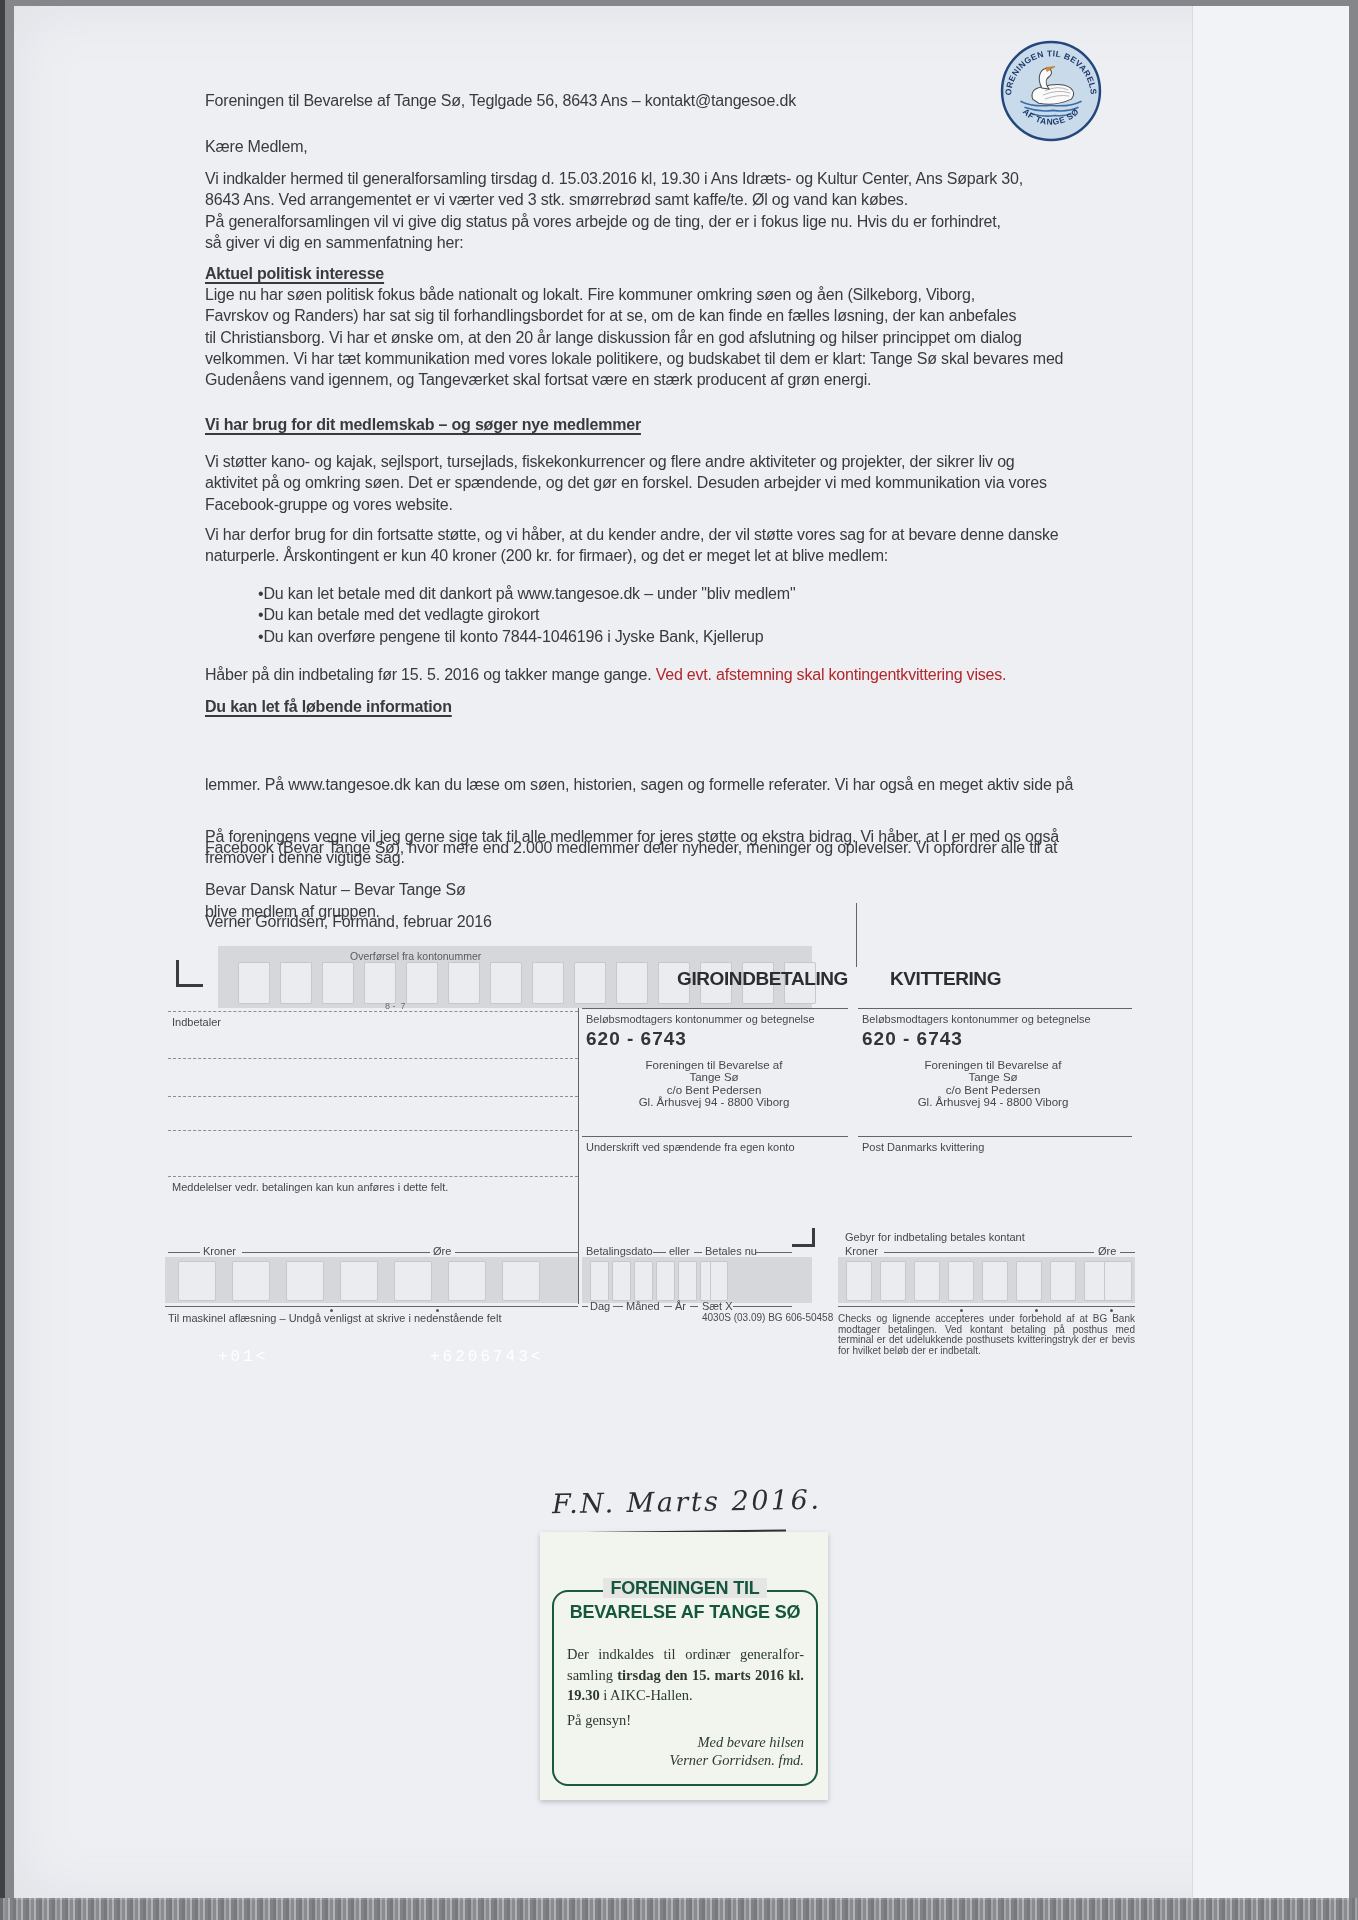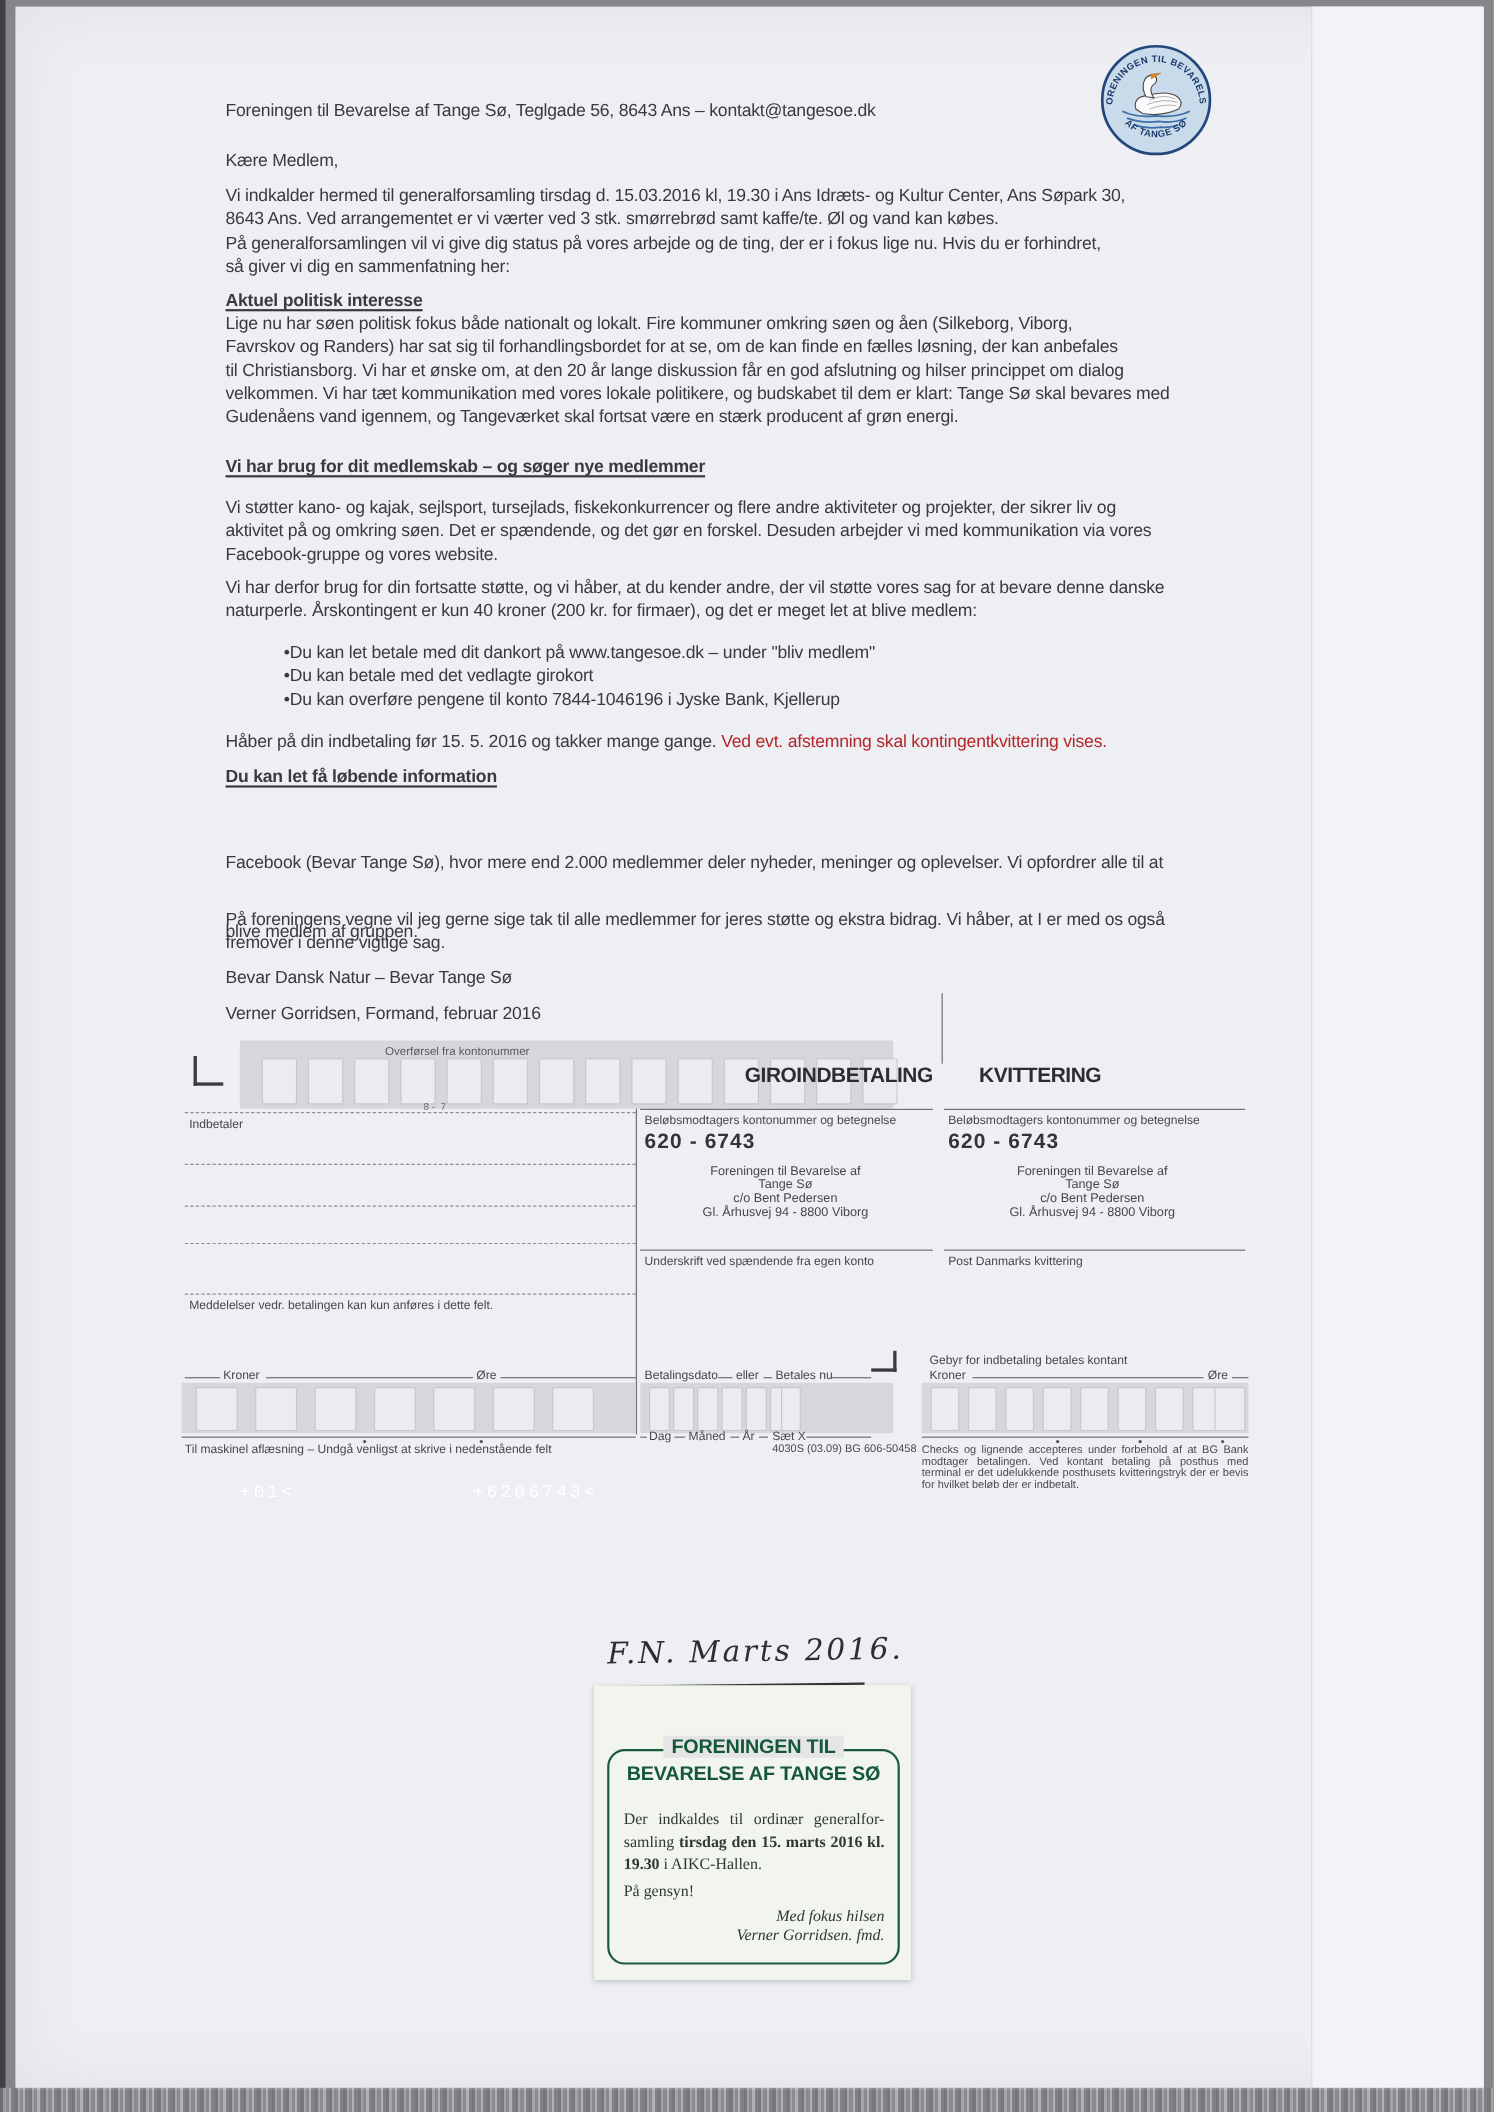--- a/index.html
+++ b/index.html
@@ -116,20 +116,21 @@
 naturperle. Årskontingent er kun 40 kroner (200 kr. for firmaer), og det er meget let at blive medlem:</div>
 
 <div class="abs lt" style="left:258px;top:583px"><span>•Du kan let betale med dit dankort på </span><span class="lnk">www.tangesoe.dk</span><span> – under "bliv medlem"</span></div>
 <div class="abs lt" style="left:258px;top:604px">•Du kan betale med det vedlagte girokort</div>
 <div class="abs lt" style="left:258px;top:626px">•Du kan overføre pengene til konto 7844-1046196 i Jyske Bank, Kjellerup</div>
 
 <div class="abs lt" style="left:205px;top:664px"><span>Håber på din indbetaling før 15. 5. 2016 og takker mange gange. </span><span class="red">Ved evt. afstemning skal kontingentkvittering vises.</span></div>
 
 <div class="abs lt lh" style="left:205px;top:696px">Du kan let få løbende information</div>
 <div class="abs lt" style="left:205px;top:731px">
+  <div><span>lemmer. På </span><span class="lnk">www.tangesoe.dk</span><span> kan du læse om søen, historien, sagen og formelle referater. Vi har også en meget aktiv side på</span></div>
   <div>Facebook (Bevar Tange Sø), hvor mere end 2.000 medlemmer deler nyheder, meninger og oplevelser. Vi opfordrer alle til at</div>
   <div>blive medlem af gruppen.</div>
 </div>
 <div class="abs lt" style="left:205px;top:826px">På foreningens vegne vil jeg gerne sige tak til alle medlemmer for jeres støtte og ekstra bidrag. Vi håber, at I er med os også
 fremover i denne vigtige sag.</div>
 
 <div class="abs lt" style="left:205px;top:879px">Bevar Dansk Natur – Bevar Tange Sø</div>
 <div class="abs lt" style="left:205px;top:911px">Verner Gorridsen, Formand, februar 2016</div>
 
 <div class="abs band" style="left:218px;top:946px;width:594px;height:62px"></div>
@@ -269,14 +270,14 @@
 
 <div class="abs hand" style="left:552px;top:1486px">F.N. Marts 2016.</div>
 <div class="abs hand-line" style="left:546px;top:1531px;width:240px"></div>
 
 <div class="abs note-paper" style="left:540px;top:1532px;width:288px;height:268px"></div>
 <div class="abs note-border" style="left:552px;top:1590px;width:262px;height:192px"></div>
 <div class="abs note-title" style="left:552px;top:1578px;width:266px"><span class="pad">FORENINGEN TIL</span></div>
 <div class="abs note-title" style="left:552px;top:1602px;width:266px">BEVARELSE AF TANGE SØ</div>
 <div class="abs note-body" style="left:567px;top:1644px;width:237px"><span>Der indkaldes til ordinær generalfor-samling </span><b>tirsdag den 15. marts 2016 kl. 19.30</b><span> i AIKC-Hallen.</span></div>
 <div class="abs note-body" style="left:567px;top:1710px;width:237px">På gensyn!</div>
-<div class="abs note-it" style="left:567px;top:1733px;width:237px">Med fokus hilsen</div>
+<div class="abs note-it" style="left:567px;top:1733px;width:237px">Med bevare hilsen</div>
 <div class="abs note-it" style="left:567px;top:1751px;width:237px">Verner Gorridsen. fmd.</div>
 
 </body></html>

